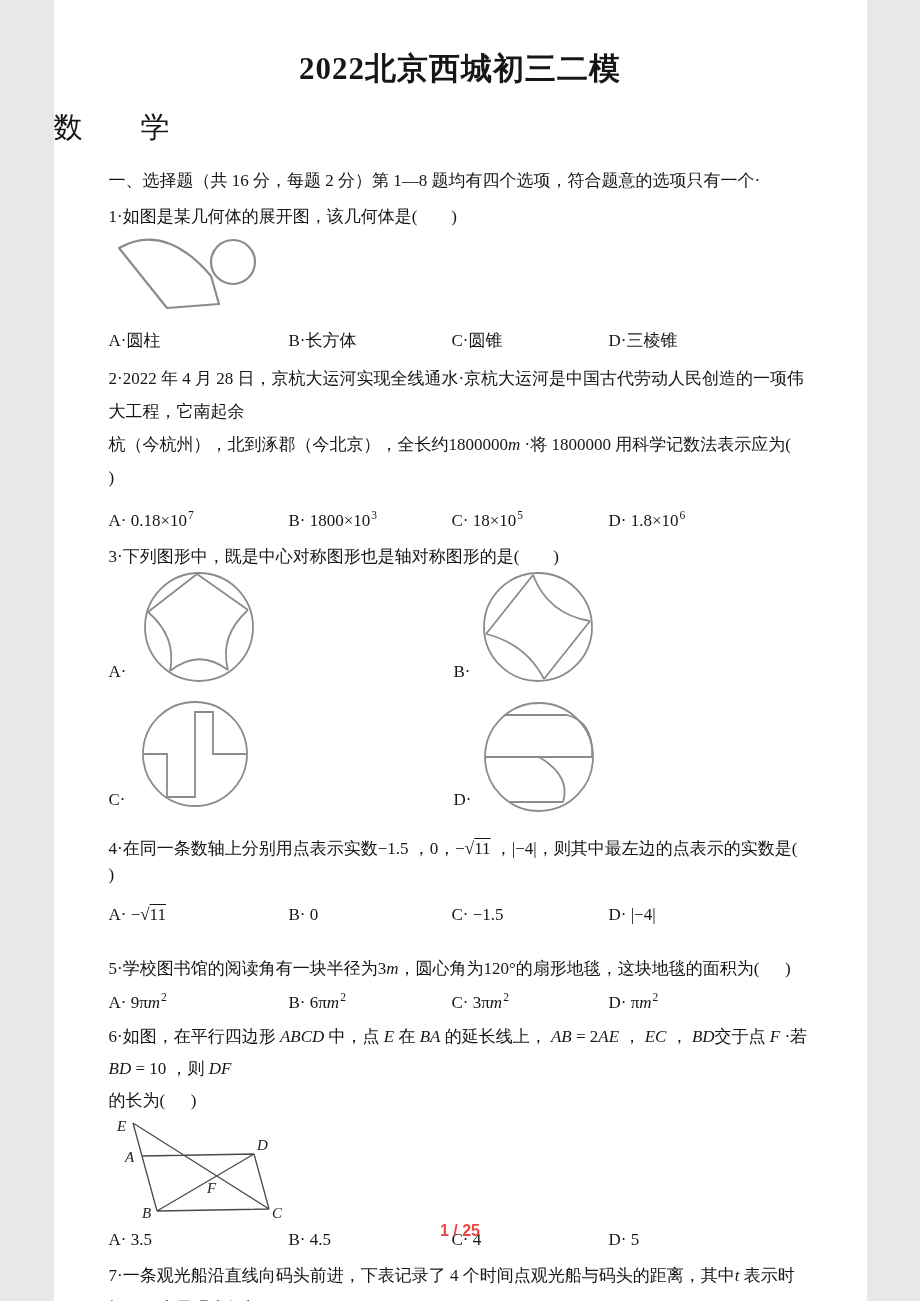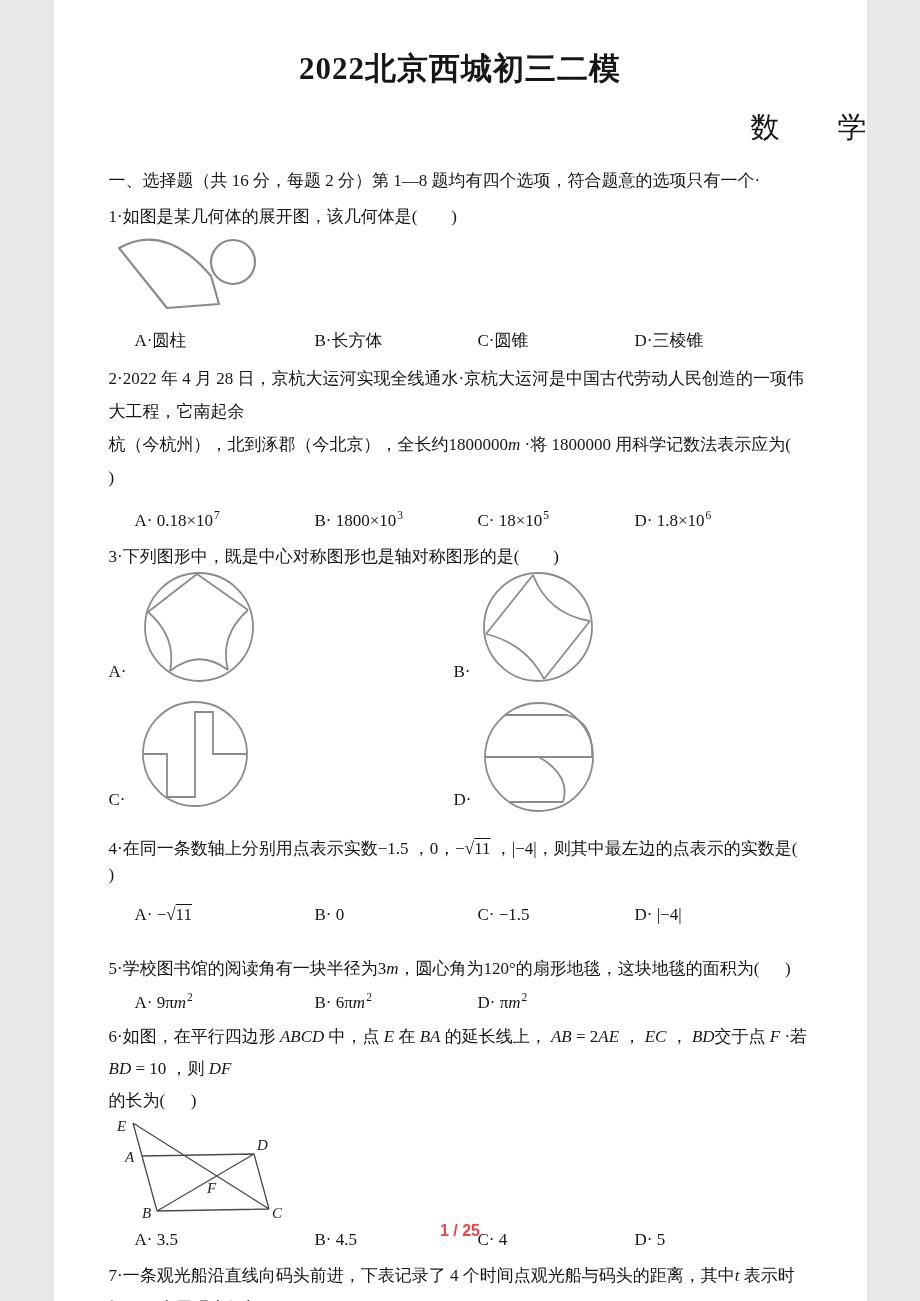--- a/index.html
+++ b/index.html
@@ -1,24 +1,24 @@
 <!DOCTYPE html>
 <html><head>
 <meta charset="utf-8">
 <style>
   html,body{margin:0;padding:0;background:#e8e8e8;}
   .page{
     position:relative;width:813px;height:1301px;margin:0 auto;background:#ffffff;
     font-family:"Liberation Serif","DejaVu Serif",serif;color:#161616;overflow:hidden;
   }
   .title{margin:48px 0 0 0;text-align:center;font-size:31px;font-weight:700;letter-spacing:1px;}
-  .subject{margin:18px 0 0 0;text-align:right;font-size:29px;font-weight:400;}
+  .subject{margin:18px 0 0 0;text-align:left;font-size:29px;font-weight:400;}
   .line{margin:0;padding-left:55px;padding-right:48px;font-size:17px;line-height:33px;white-space:pre-wrap;}
   .tight{line-height:26px;}
-  .optrow{display:grid;grid-template-columns:180px 163px 157px auto;padding-left:81px;
+  .optrow{display:grid;grid-template-columns:180px 163px 157px auto;padding-left:55px;
     font-size:17px;line-height:26px;white-space:pre-wrap;}
   .figblock{position:relative;}
   .figlabel{position:absolute;font-size:17px;white-space:pre;}
   .it{font-style:italic;}
   .sp{font-size:11.5px;vertical-align:super;margin-left:1px;}
   .ov{text-decoration:overline;}
   .q7table{margin:4px 0 0 55px;display:flex;height:44px;font-size:16px;}
   .q7cell{box-sizing:border-box;padding-top:8px;}
   .q7label{width:101px;}
   .q7val{width:96px;padding-left:6px;}
@@ -91,20 +91,21 @@
     <span><span>A· −√</span><span class="ov">11</span></span>
     <span><span>B· 0</span></span>
     <span><span>C· −1.5</span></span>
     <span><span>D· |−4|</span></span>
   </div>
 
   <p class="line tight" style="margin-top:28px"><span>5·学校图书馆的阅读角有一块半径为3</span><span class="it">m</span><span>，圆心角为120°的扇形地毯，这块地毯的面积为(      )</span></p>
   <div class="optrow" style="margin-top:2px">
     <span><span>A· 9π</span><span class="it">m</span><span class="sp">2</span></span>
     <span><span>B· 6π</span><span class="it">m</span><span class="sp">2</span></span>
+    <span><span>C· 3π</span><span class="it">m</span><span class="sp">2</span></span>
     <span><span>D· π</span><span class="it">m</span><span class="sp">2</span></span>
   </div>
 
   <p class="line" style="margin-top:6px;line-height:32px"><span>6·如图，在平行四边形 </span><span class="it">ABCD</span><span> 中，点 </span><span class="it">E</span><span> 在 </span><span class="it">BA</span><span> 的延长线上， </span><span class="it">AB</span><span> = 2</span><span class="it">AE</span><span> ， </span><span class="it">EC</span><span> ， </span><span class="it">BD</span><span>交于点 </span><span class="it">F</span><span> ·若 </span><span class="it">BD</span><span> = 10 ，则 </span><span class="it">DF</span></p>
   <p class="line" style="line-height:32px">的长为(      )</p>
   <div class="figblock" style="height:102px">
     <svg style="position:absolute;left:55px;top:0" width="185" height="102" viewBox="0 0 185 102" font-family="Liberation Serif, DejaVu Serif, serif" font-style="italic" font-size="15" fill="#222">
       <path d="M 24,6 L 48,94 M 33,39 L 145,37 M 48,94 L 160,92 M 145,37 L 160,92 M 24,6 L 160,92 M 48,94 L 145,37" fill="none" stroke="#4a4a4a" stroke-width="1.3"></path>
       <text x="8" y="14">E</text>
       <text x="16" y="45">A</text>

